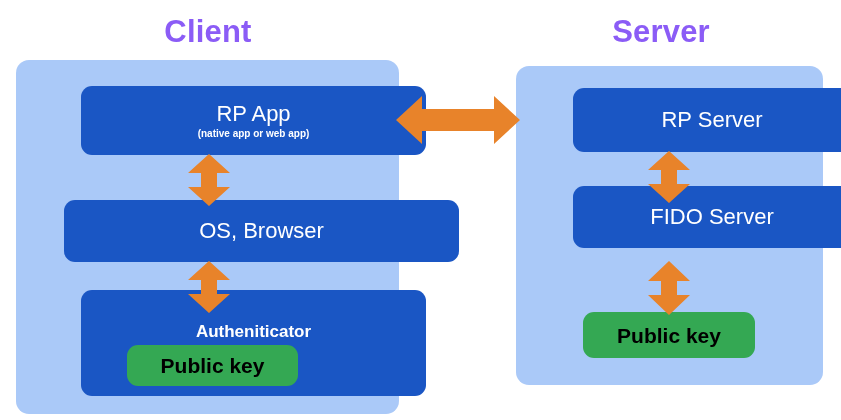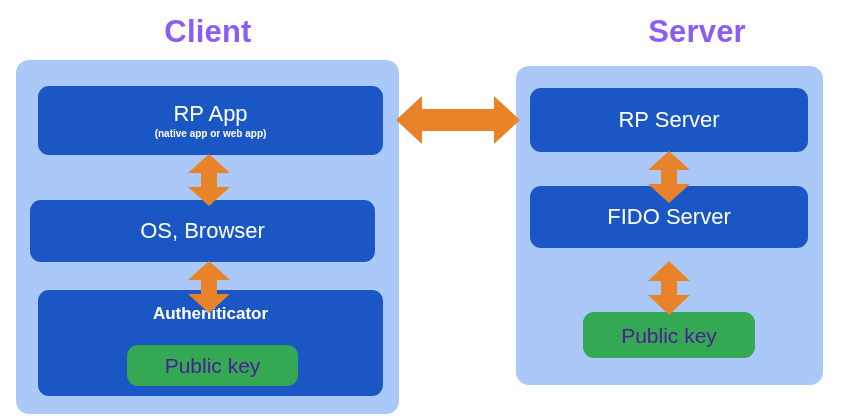--- a/index.html
+++ b/index.html
@@ -25,21 +25,21 @@
     position: absolute;
     font-size: 31px;
     font-weight: bold;
     color: #8b5cf6;
     text-align: center;
     letter-spacing: 0.2px;
     line-height: 1;
     white-space: nowrap;
   }
   #title-client { left: 108px; top: 16px; width: 200px; }
-  #title-server { left: 597px; top: 16px; width: 200px; }
+  #title-server { left: 561px; top: 16px; width: 200px; }
 
   
   .panel {
     position: absolute;
     background: #aac9f8;
     border-radius: 13px;
   }
   #panel-client { left: 16px;  top: 60px; width: 383px; height: 354px; }
   #panel-server { left: 516px; top: 66px; width: 307px; height: 319px; }
 
@@ -47,60 +47,62 @@
   .box-blue {
     position: absolute;
     background: #1a56c4;
     border-radius: 11px;
     display: flex;
     flex-direction: column;
     align-items: center;
     justify-content: center;
     color: #ffffff;
     box-sizing: border-box;
+    margin-left: 43px;
   }
   .box-blue .box-title {
     font-size: 22px;
     font-weight: normal;
     line-height: 1.12;
     text-align: center;
     white-space: nowrap;
   }
   .box-blue .box-sub {
     font-size: 10px;
     font-weight: bold;
     line-height: 1.15;
     text-align: center;
     margin-top: 1px;
     white-space: nowrap;
   }
 
   
   #box-rp-app        { left: 38px;  top: 86px;  width: 345px; height: 69px; }
-  #box-os-browser    { left: 30px;  top: 200px; width: 345px; height: 62px; }
+  #box-os-browser    { left: 21px;  top: 200px; width: 395px; height: 62px; }
   #box-authenticator { left: 38px;  top: 290px; width: 345px; height: 106px;
-                       justify-content: flex-start; padding-top: 14px; }
+                       justify-content: flex-start; padding-top: 32px; }
   #box-authenticator .box-title { font-size: 17px; font-weight: bold; }
 
   
   #box-rp-server   { left: 530px; top: 88px;  width: 278px; height: 64px; }
   #box-fido-server { left: 530px; top: 186px; width: 278px; height: 62px; }
 
   
   .box-green {
     position: absolute;
     background: #34a853;
     border-radius: 11px;
     display: flex;
     align-items: center;
     justify-content: center;
-    color: #4c1d95;
+    color: #000000;
     font-size: 21px;
     line-height: 1;
     white-space: nowrap;
+    font-weight: bold;
   }
   #box-private-key { left: 127px; top: 345px; width: 171px; height: 41px; }
   #box-public-key  { left: 583px; top: 312px; width: 172px; height: 46px; }
 
   
   .arrow { position: absolute; }
   .arrow svg { display: block; }
 
   #arrow-client-server { left: 396px; top: 96px;  width: 124px; height: 48px; }
   #arrow-rp-os         { left: 188px; top: 154px; width: 42px;  height: 52px; }

